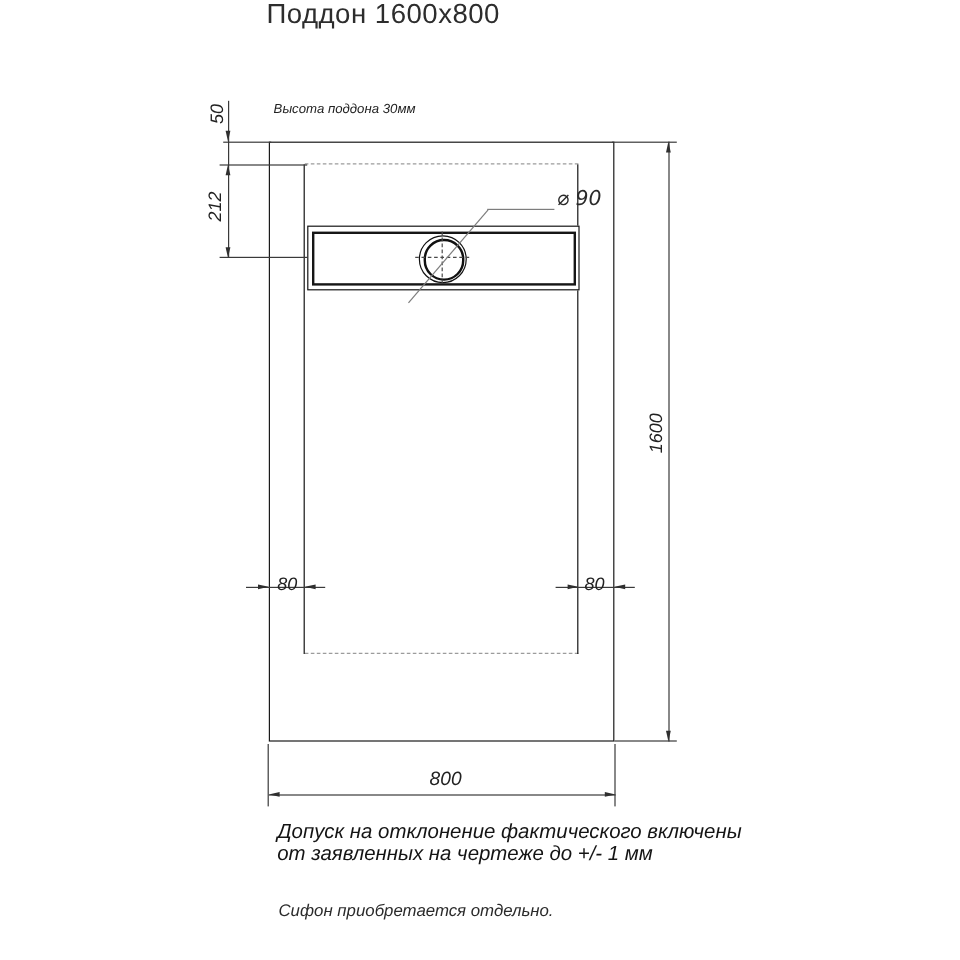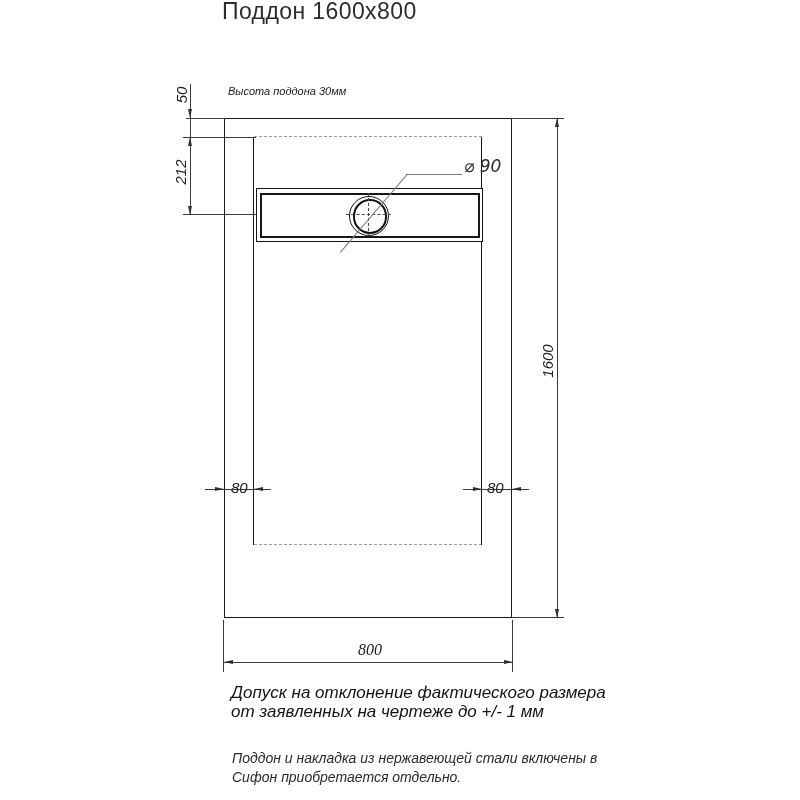--- a/index.html
+++ b/index.html
@@ -84,25 +84,24 @@
   <div class="hline" style="left:463px;top:489.4px;width:66px;"></div>
   <div class="ar ar-right" style="left:473px;top:486.9px;"></div>
   <div class="ar ar-left" style="left:512px;top:486.9px;"></div>
   <div class="abs dimtxt" style="left:487px;top:479px;">80</div>
 
   <div class="vline" style="left:223.4px;top:620px;height:52px;"></div>
   <div class="vline" style="left:511.6px;top:620px;height:52px;"></div>
   <div class="hline" style="left:224px;top:662.4px;width:289px;"></div>
   <div class="ar ar-left" style="left:224px;top:659.9px;"></div>
   <div class="ar ar-right" style="left:504px;top:659.9px;"></div>
-  <div class="abs dimtxt-lg" style="left:358px;top:641px;font-family:Liberation Serif, serif;">800</div>
+  <div class="abs dimtxt-lg" style="left:358px;top:641px;">800</div>
 
   <div class="abs tol" style="left:231px;top:684px;">
-    <div>Допуск на отклонение фактического размера</div>
+    <div>Допуск на отклонение фактического включены</div>
     <div>от заявленных на чертеже до +/- 1 мм</div>
   </div>
 
   <div class="abs foot" style="left:232px;top:749px;">
-    <div>Поддон и накладка из нержавеющей стали включены в</div>
     <div>Сифон приобретается отдельно.</div>
   </div>
 
 </div>
 
 </body></html>

